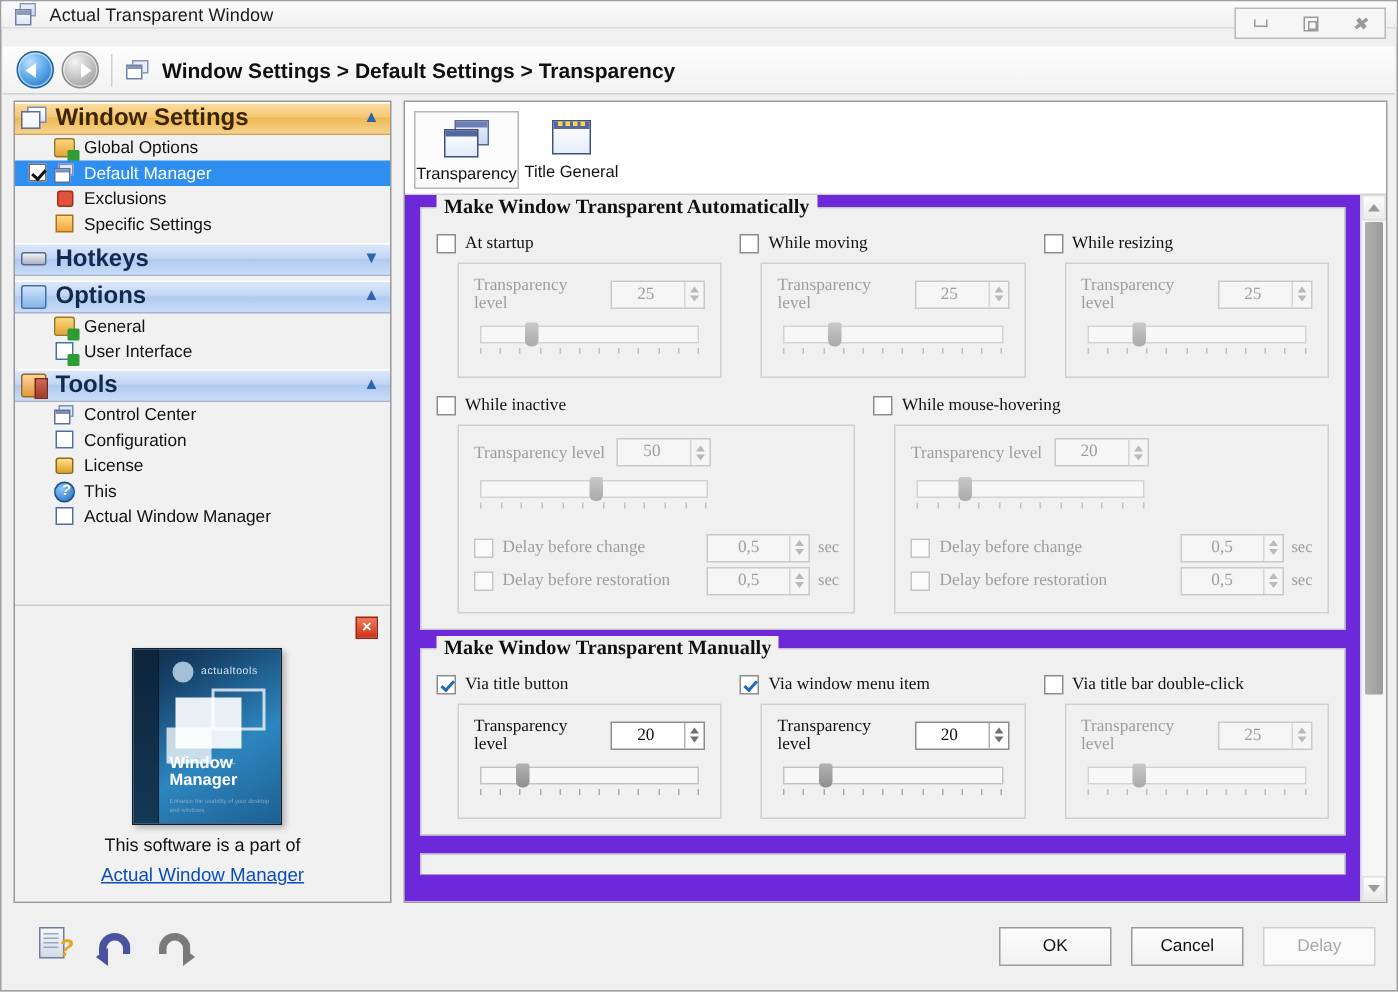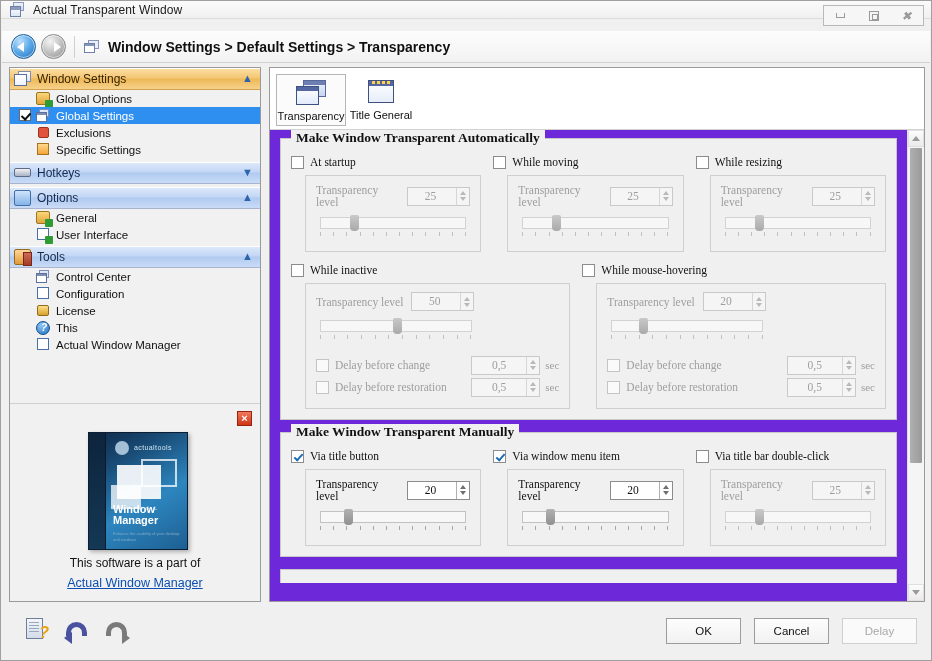--- a/index.html
+++ b/index.html
@@ -115,21 +115,21 @@
   .sb-header.blue {
     background: linear-gradient(#dce8fb 0%, #c2d6f4 45%, #b0caf0 50%, #c9dbf7 100%);
     border-top: 1px solid #ffffff;
   }
   .sb-header.orange {
     background: linear-gradient(#fbdda0 0%, #f4c774 45%, #eeb955 50%, #f6d28c 100%);
     border-top: 1px solid #ffffff;
     border-bottom: 1px solid #d2a24e;
   }
   .sb-header .hdr-icon { width:18px; height:17px; margin-right:5px; position:relative; flex:none;}
-  .sb-header .hdr-label { font-size: 12px; font-weight: normal; color: #13294e; }
+  .sb-header .hdr-label { font-size: 16px; font-weight: bold; color: #13294e; }
   .sb-header.orange .hdr-label { color: #3a2500; }
   .sb-chev {
     position: absolute; right: 7px; top: 4px;
     color: #2d64ab; font-size: 11px; line-height: 1; font-weight: bold;
   }
   .sb-item {
     height: 17px; display: flex; align-items: center;
     padding-left: 26px; position: relative; color: #111;
     font-size: 11.5px;
   }
@@ -453,21 +453,21 @@
           <i class="ic-check-badge"></i>
         </span>
       <span>Global Options</span>
     </div>
     <div class="sb-item sel">
       <span class="cbx"></span>
       <span class="it-icon ic-win">
           <i class="a"></i>
           <i class="b"></i>
         </span>
-      <span>Global Settings</span>
+      <span>Default Manager</span>
     </div>
     <div class="sb-item">
       <span class="it-icon">
           <i class="ic-red"></i>
         </span>
       <span>Exclusions</span>
     </div>
     <div class="sb-item">
       <span class="it-icon">
           <i class="ic-orange"></i>

